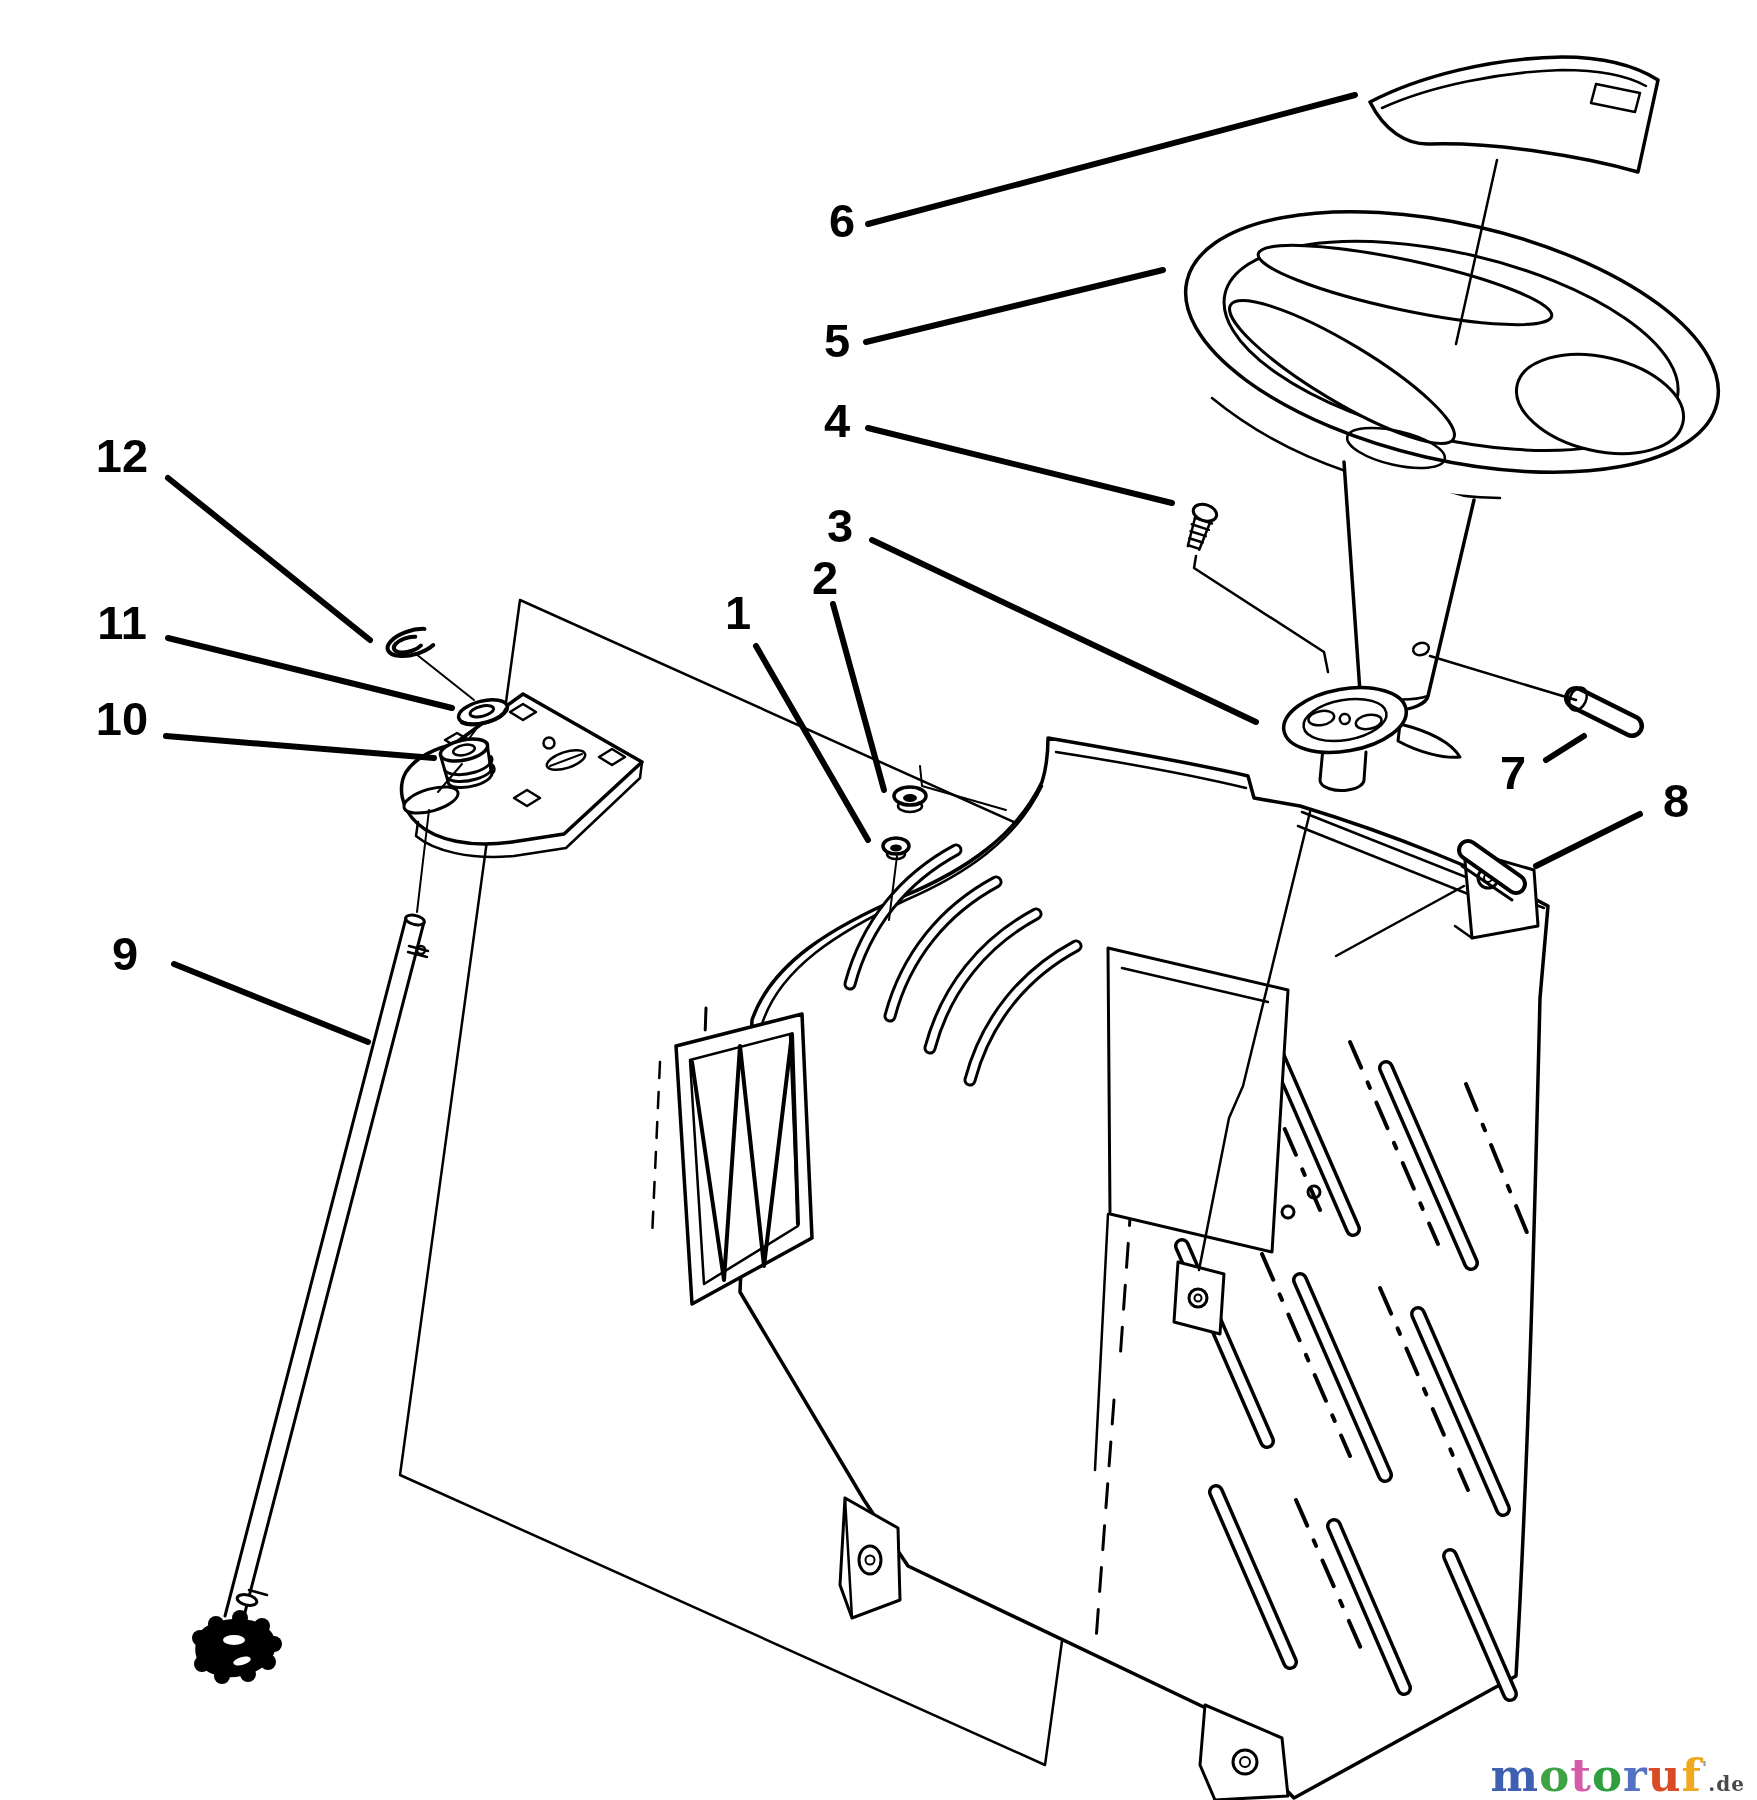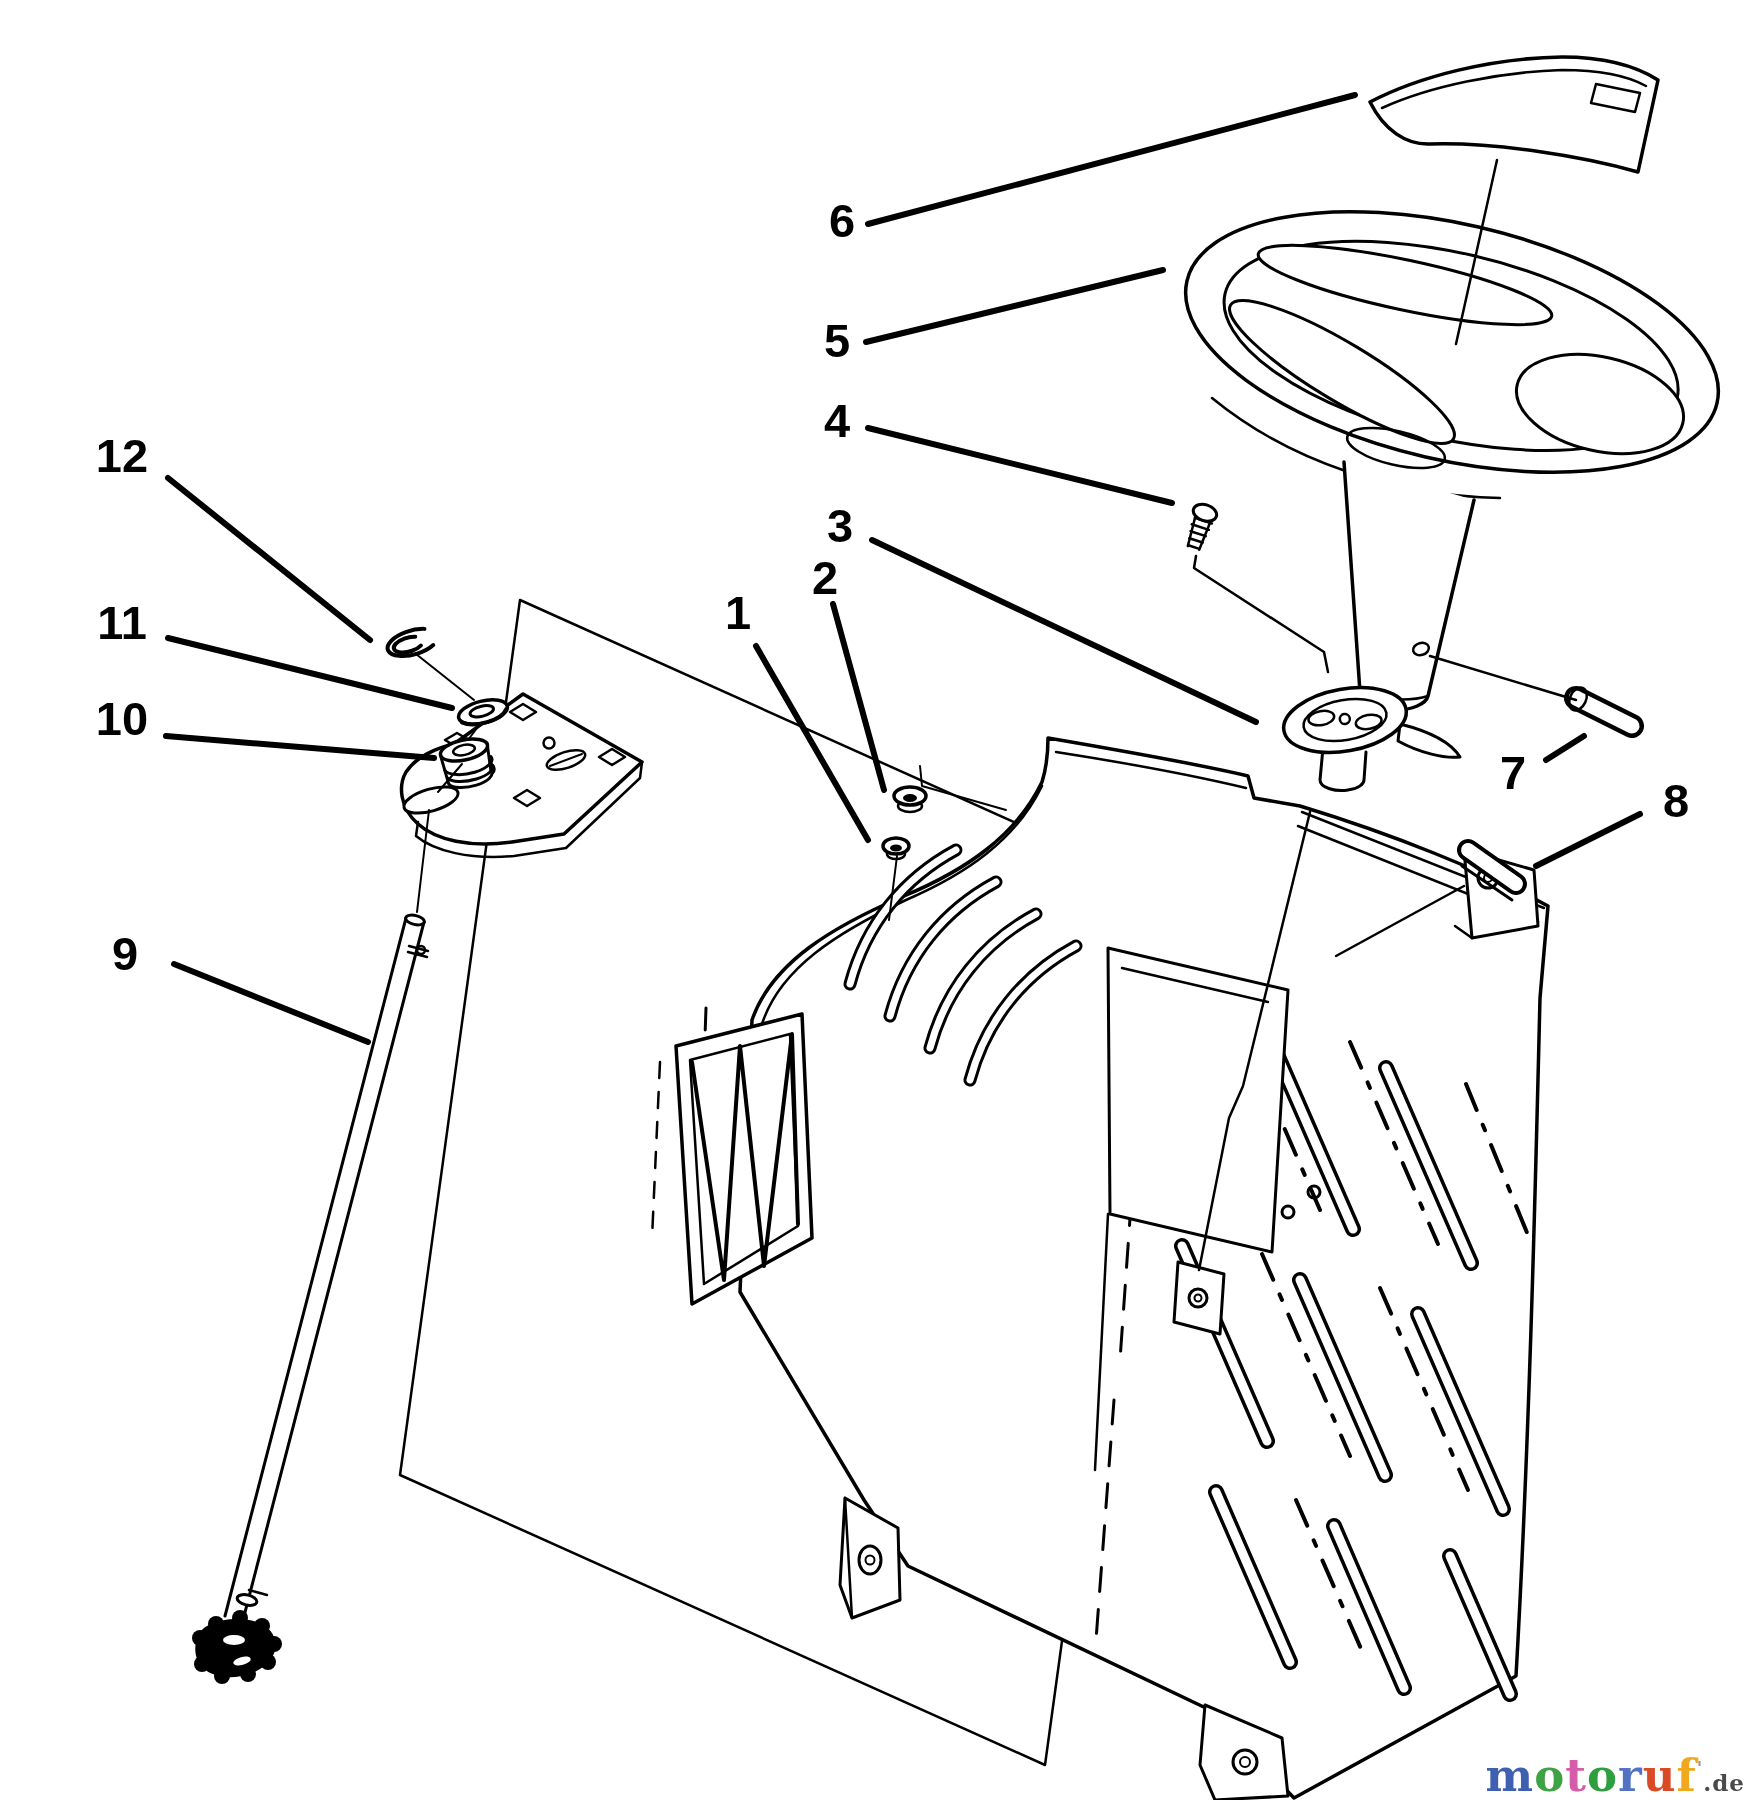--- a/index.html
+++ b/index.html
@@ -3,21 +3,21 @@
 <meta charset="utf-8">
 <style>
   html,body{margin:0;padding:0;background:#ffffff;}
   .stage{position:relative;width:1757px;height:1800px;background:#ffffff;overflow:hidden;
          font-family:"Liberation Sans", sans-serif;}
   .stage svg{display:block;position:absolute;inset:0;}
   .callout-num{font-family:"Liberation Sans", sans-serif;font-weight:bold;font-size:47px;fill:#000;}
   .leader{stroke:#000;stroke-width:6;stroke-linecap:round;fill:none;}
   .wm{position:absolute;right:12px;bottom:2px;font-family:"DejaVu Serif", serif;
       font-weight:bold;font-size:45px;letter-spacing:1px;white-space:nowrap;line-height:1;}
-  .wm .wm-suffix{font-size:23px;font-weight:bold;}
+  .wm .wm-suffix{font-size:20px;font-weight:bold;}
   .wm .wm-tick{font-size:18px;vertical-align:super;}
 </style>
 </head>
 <body>
 
 <div class="stage">
 <svg viewBox="0 0 1757 1800" width="1757" height="1800" xmlns="http://www.w3.org/2000/svg" fill="none" stroke="#000" stroke-width="3" stroke-linejoin="round" stroke-linecap="round">
 
   <g>
     <path d="M520,600 L1165,890 L1045,1765 L400,1475 Z" stroke-width="2.5"></path>

